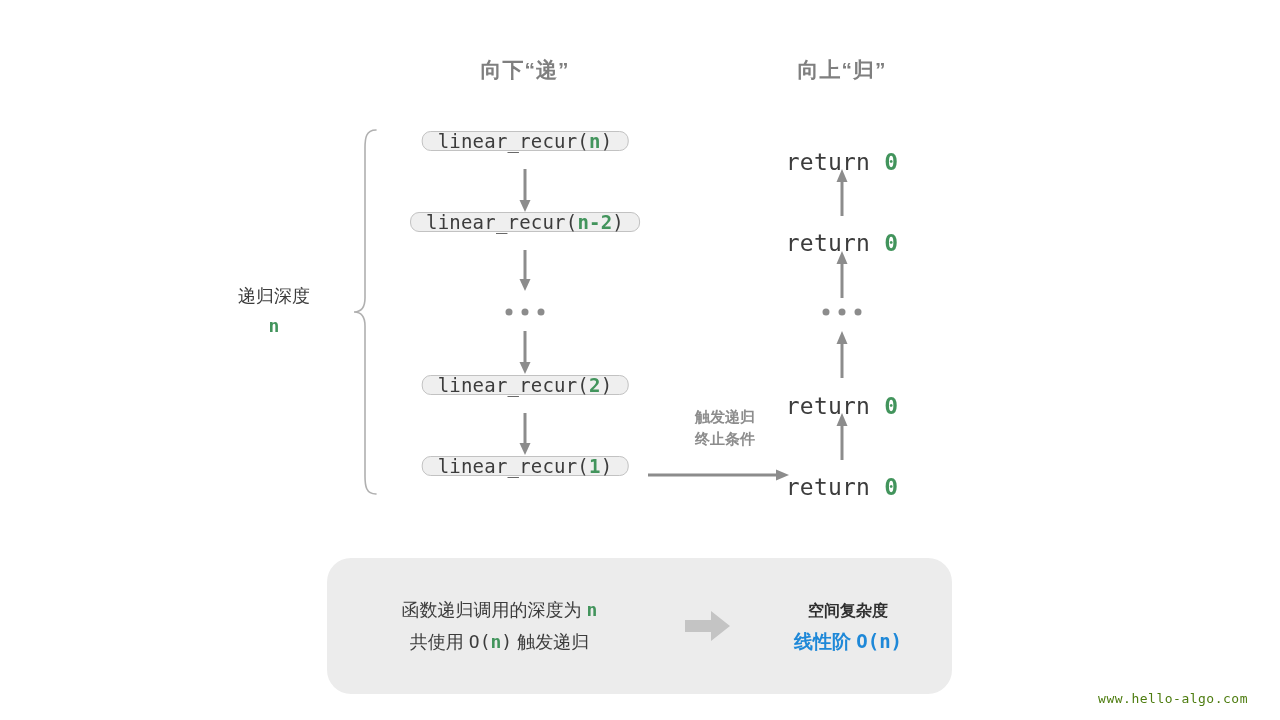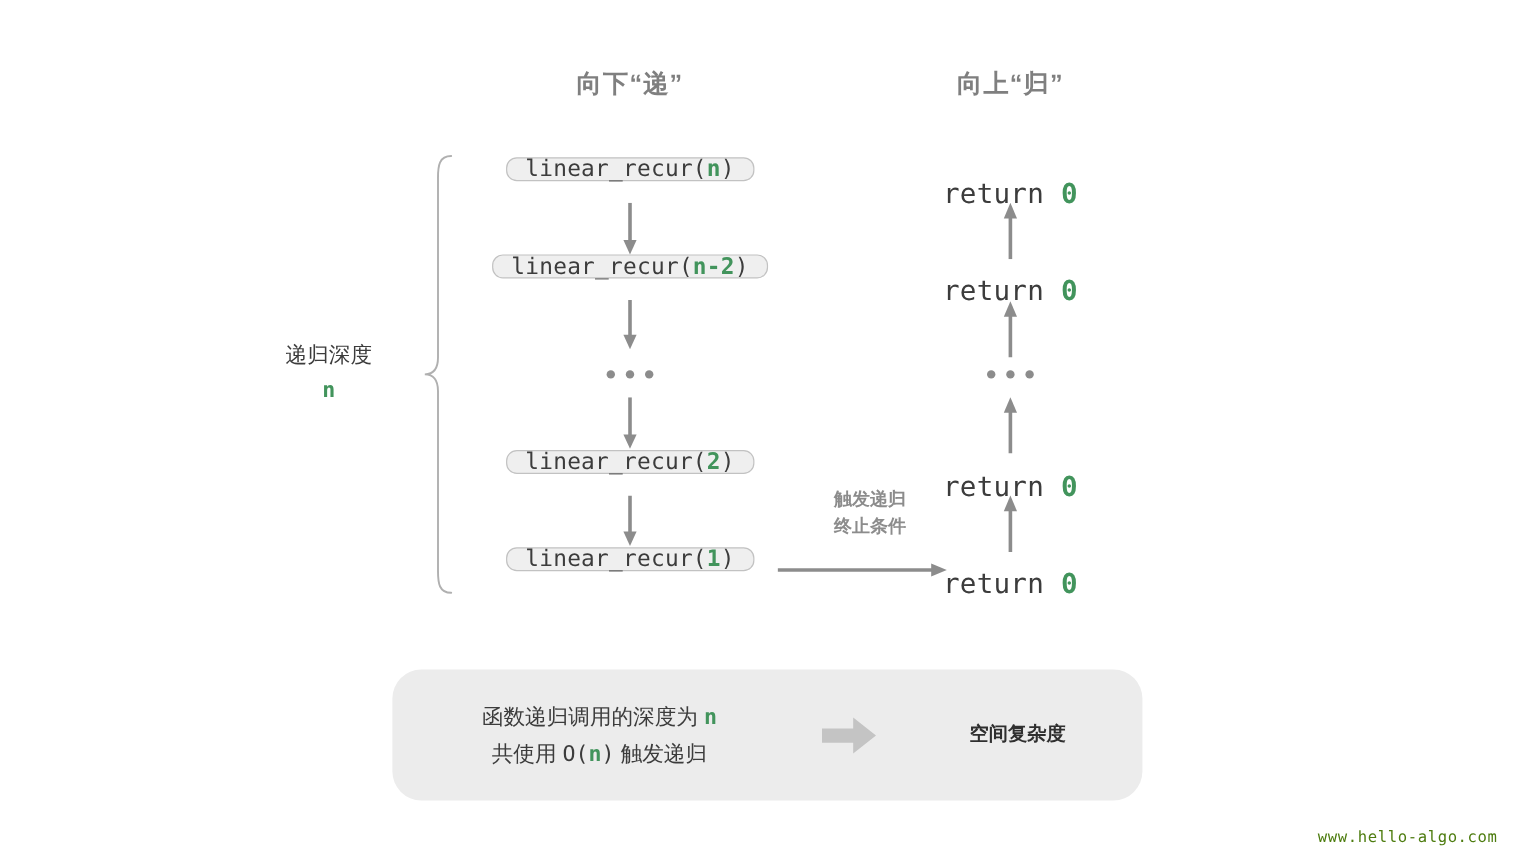--- a/index.html
+++ b/index.html
@@ -151,21 +151,21 @@
     white-space: nowrap;
     margin-left: 16px;
   }
 
   
   .summary-panel {
     position: absolute;
     left: 327px;
     top: 558px;
     width: 625px;
-    height: 109px;
+    height: 136px;
     background: #ececec;
     border-radius: 24px;
     display: flex;
     align-items: center;
   }
   .summary-left {
     width: 345px;
     text-align: center;
     font-size: 18px;
     color: #3c3c3c;
@@ -356,19 +356,23 @@
     </div>
 
     <div class="summary-arrow" data-name="summary-implies-arrow-wrap">
       <svg width="46" height="32" viewBox="0 0 46 32" data-name="right-arrow-icon">
         <polygon points="0,10 26,10 26,1 45,16 26,31 26,22 0,22" fill="#c4c4c4"></polygon>
       </svg>
     </div>
 
     <div class="summary-right" data-name="summary-right-text">
       <span class="title" data-name="space-complexity-title">空间复杂度</span>
+      <span class="value" data-name="space-complexity-value">
+        <span data-name="complexity-order-label">线性阶</span>
+        <span class="mono" data-name="complexity-order-expr">O(n)</span>
+      </span>
     </div>
 
   </div>
 
   <div class="watermark" data-name="watermark">www.hello-algo.com</div>
 
 </div>
 
 </body></html>

